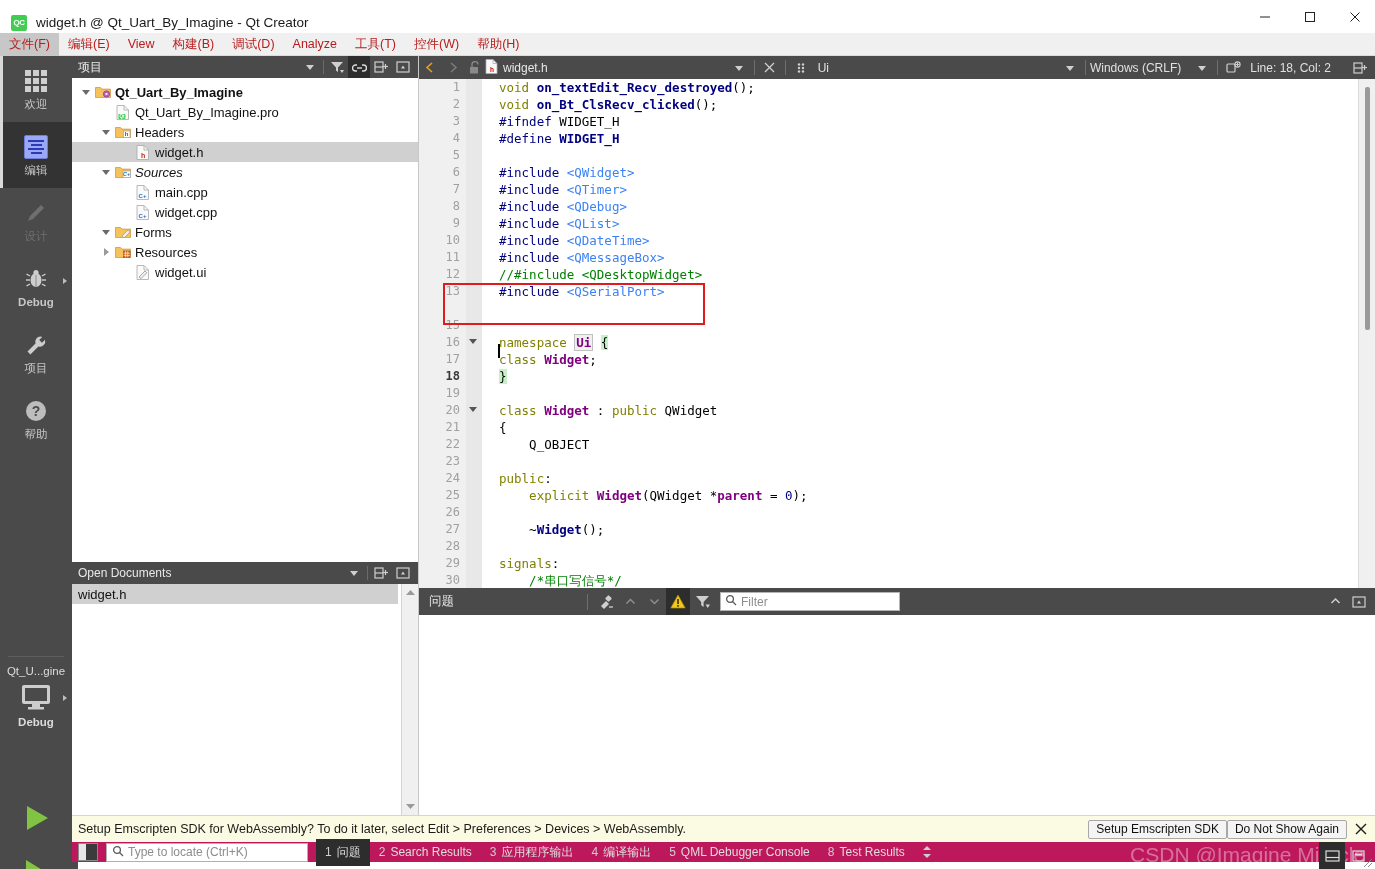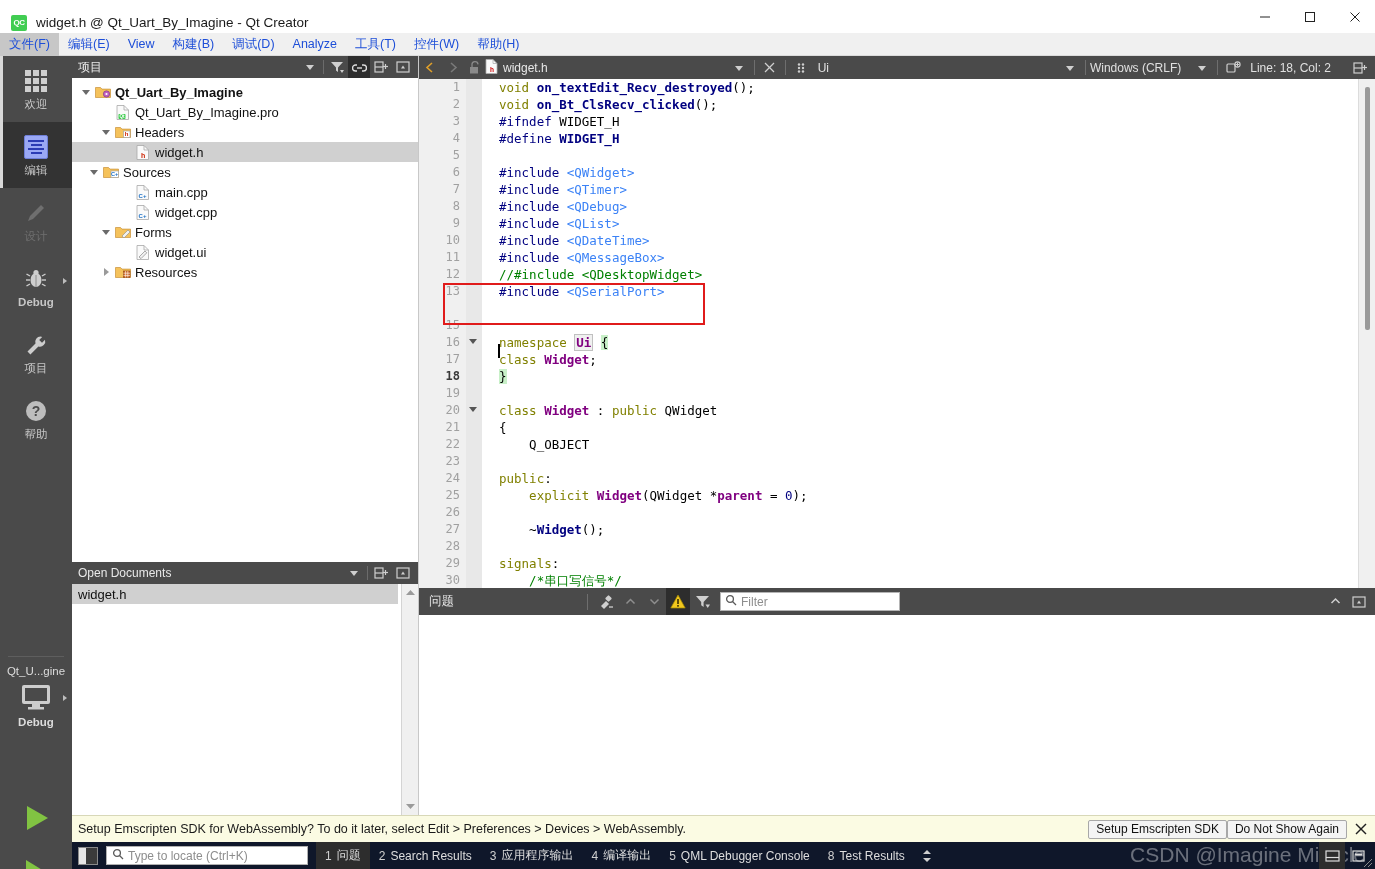--- a/index.html
+++ b/index.html
@@ -30,21 +30,21 @@
   .win-btn {
     width: 45px; height: 33px; display: flex; align-items: center;
     justify-content: center; color: #222;
   }
   .win-btn svg { display: block; }
 
   
   .menubar {
     position: absolute; left: 0; top: 33px; width: 1375px; height: 23px;
     background: #f0f0f0; display: flex; align-items: center;
-    font-size: 12.5px; color: #1d4ed8; border-bottom: 1px solid #dcdcdc;
+    font-size: 12.5px; color: #b91c1c; border-bottom: 1px solid #dcdcdc;
   }
   .menu-item { padding: 3px 9px; height: 23px; display: flex; align-items: center; }
   .menu-item.active { background: #c7c7c7; }
 
   
   .modebar {
     position: absolute; left: 0; top: 56px; width: 78px; height: 813px;
     background: #4a4a4a;
   }
   .mode {
@@ -238,22 +238,22 @@
   }
   .nbtn {
     height: 19px; border: 1px solid #a8a8a8; background: #f4f4f4;
     font-size: 12px; color: #111; padding: 0 7px; display:flex;
     align-items:center; border-radius: 2px;
   }
   .nclose { width: 28px; display:flex; align-items:center; justify-content:center; }
 
   
   .statusbar {
-    position: absolute; left: 72px; top: 842px; width: 1303px; height: 27px;
-    background: #0f172a; display: flex; align-items: center;
+    position: absolute; left: 72px; top: 842px; width: 1303px; height: 20px;
+    background: #be185d; display: flex; align-items: center;
     color: #dedede; font-size: 12px;
   }
   .sb-toggle {
     width: 20px; height: 18px; margin-left: 6px; border: 1px solid #8a8a8a;
     display:flex; background:#3b3b3b;
   }
   .sb-toggle i { display:block; width: 7px; height: 16px; background: #e6e6e6; }
   .locate {
     width: 202px; height: 19px; background: #fff; border: 1px solid #b0b0b0;
     margin-left: 8px; display:flex; align-items:center; gap:4px; padding-left:5px;
@@ -511,21 +511,21 @@
           <span class="tw"></span>
           <span class="ficon">
             <svg width="14" height="15" viewBox="0 0 14 15">
               <path d="M1 0.5h7l4.5 4.5v9.5H1z" fill="#fafafa" stroke="#a8a8a8" stroke-width="0.8"></path>
               <path d="M8 0.5v4.5h4.5" fill="none" stroke="#a8a8a8" stroke-width="0.8"></path>
               <text x="5" y="13" font-size="7" fill="#cc2200" font-family="Liberation Sans" font-weight="bold">h</text>
             </svg>
           </span>
           <span class="tlabel">widget.h</span>
         </div>
-        <div class="trow" style="padding-left: 14px;">
+        <div class="trow" style="padding-left: 26px; font-style: italic;">
           <span class="tw">
             <span class="chev down"></span>
           </span>
           <span class="ficon">
             <svg width="16" height="14" viewBox="0 0 16 14">
       <path d="M0.5 2.5h5l1.5 1.6h8.5v8.4H0.5z" fill="#f5c25b" stroke="#c8913a" stroke-width="0.7"></path>
       <rect x="8" y="6" width="7.5" height="6.5" fill="#fff" stroke="#9a9a9a" stroke-width="0.6"></rect>
               <text x="11.7" y="11.4" font-size="5.6" fill="#1a6fc4" text-anchor="middle" font-family="Liberation Sans" font-weight="bold">C+</text>
             </svg>
           </span>
@@ -557,49 +557,49 @@
           <span class="tw">
             <span class="chev down"></span>
           </span>
           <span class="ficon">
             <svg width="16" height="14" viewBox="0 0 16 14">
       <path d="M0.5 2.5h5l1.5 1.6h8.5v8.4H0.5z" fill="#f5c25b" stroke="#c8913a" stroke-width="0.7"></path>
       <path d="M7 11 L13 5 L15 7 L9 13 Z" fill="#f0f0f0" stroke="#888" stroke-width="0.6"></path>
             </svg>
           </span>
           <span class="tlabel">Forms</span>
-        </div>
-        <div class="trow" style="padding-left: 46px;">
-          <span class="tw"></span>
-          <span class="ficon">
-            <svg width="14" height="15" viewBox="0 0 14 15">
-              <path d="M1 0.5h7l4.5 4.5v9.5H1z" fill="#fafafa" stroke="#a8a8a8" stroke-width="0.8"></path>
-              <path d="M8 0.5v4.5h4.5" fill="none" stroke="#a8a8a8" stroke-width="0.8"></path>
-              <path d="M3 12 L9 6 L10.8 7.8 L5 13.6 Z" fill="#f0f0f0" stroke="#888" stroke-width="0.7"></path>
-            </svg>
-          </span>
-          <span class="tlabel">widget.ui</span>
         </div>
         <div class="trow" style="padding-left: 26px;">
           <span class="tw">
             <span class="chev right"></span>
           </span>
           <span class="ficon">
             <svg width="16" height="14" viewBox="0 0 16 14">
       <path d="M0.5 2.5h5l1.5 1.6h8.5v8.4H0.5z" fill="#f5c25b" stroke="#c8913a" stroke-width="0.7"></path>
       <rect x="8.5" y="6" width="6.5" height="6.5" fill="#d06a2a" stroke="#8a4010" stroke-width="0.6"></rect>
               <g stroke="#fff" stroke-width="0.6">
                 <line x1="10.6" y1="6" x2="10.6" y2="12.5"></line>
                 <line x1="12.8" y1="6" x2="12.8" y2="12.5"></line>
                 <line x1="8.5" y1="8.2" x2="15" y2="8.2"></line>
                 <line x1="8.5" y1="10.4" x2="15" y2="10.4"></line>
               </g>
             </svg>
           </span>
           <span class="tlabel">Resources</span>
+        </div>
+        <div class="trow" style="padding-left: 46px;">
+          <span class="tw"></span>
+          <span class="ficon">
+            <svg width="14" height="15" viewBox="0 0 14 15">
+              <path d="M1 0.5h7l4.5 4.5v9.5H1z" fill="#fafafa" stroke="#a8a8a8" stroke-width="0.8"></path>
+              <path d="M8 0.5v4.5h4.5" fill="none" stroke="#a8a8a8" stroke-width="0.8"></path>
+              <path d="M3 12 L9 6 L10.8 7.8 L5 13.6 Z" fill="#f0f0f0" stroke="#888" stroke-width="0.7"></path>
+            </svg>
+          </span>
+          <span class="tlabel">widget.ui</span>
         </div>
       </div>
   </div>
 
   <div class="opendocs">
     <div class="panel-head">
       <span class="ptitle">Open Documents</span>
       <span class="ph-btn">
         <svg width="10" height="10" viewBox="0 0 10 10">
             <polygon points="1,3 9,3 5,8" fill="#cfcfcf"></polygon>

